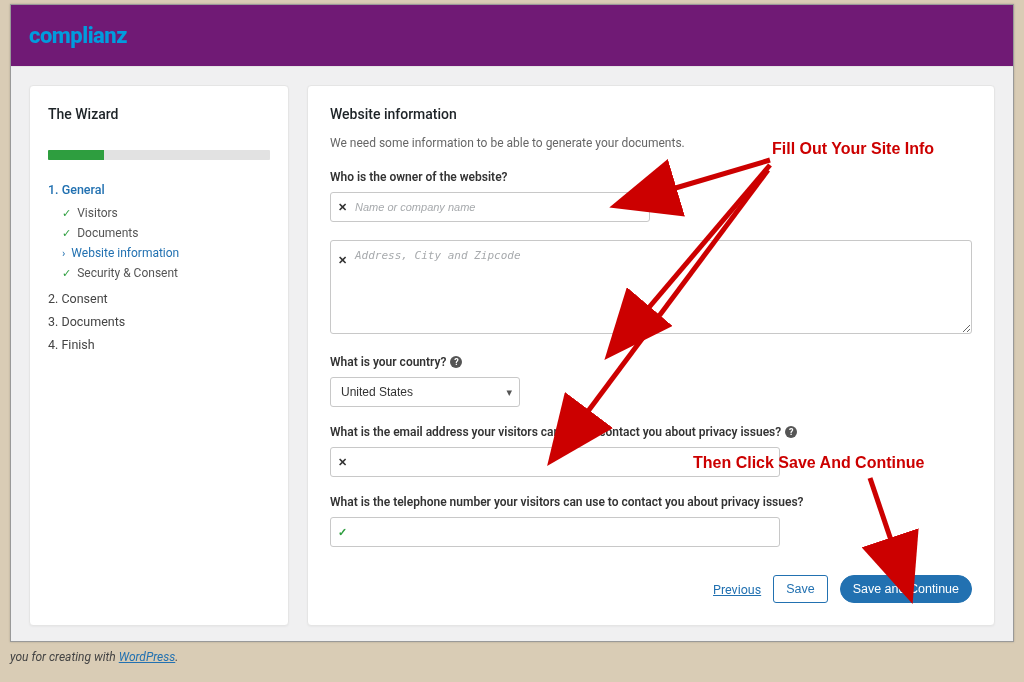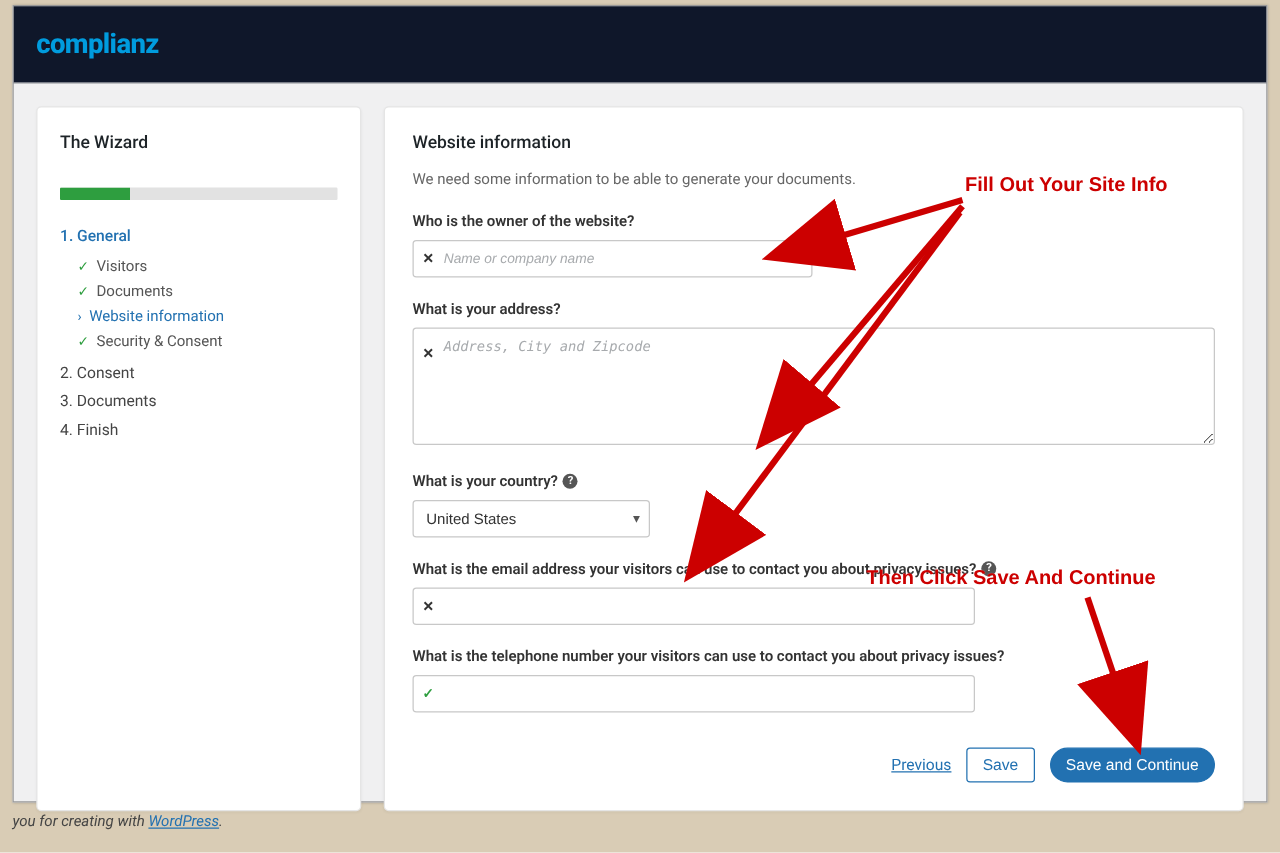--- a/index.html
+++ b/index.html
@@ -18,21 +18,21 @@
     left: 10px;
     right: 10px;
     bottom: 40px;
     background: #f0f0f1;
     border: 1px solid #999;
     box-shadow: 0 0 2px rgba(0,0,0,0.2);
   }
   
   .header {
     height: 62px;
-    background: #0f172a;
+    background: #701a75;
     border-bottom: 1px solid #e5e5e5;
     display: flex;
     align-items: center;
     padding-left: 18px;
   }
   .logo {
     font-size: 22px;
     font-weight: 800;
     color: #009cde;
     letter-spacing: -0.5px;
@@ -303,21 +303,20 @@
 
       <div class="field">
         <div class="field-label">Who is the owner of the website?</div>
         <div class="input-wrap">
           <input class="txt" placeholder="Name or company name" style="">
           <span class="status-icon error">✕</span>
         </div>
       </div>
 
       <div class="field">
-        <div class="field-label">What is your address?</div>
         <div class="input-wrap">
           <textarea class="txt" placeholder="Address, City and Zipcode" style=""></textarea>
           <span class="status-icon error">✕</span>
         </div>
       </div>
 
       <div class="field">
         <div class="field-label">
           <span>What is your country?</span>
           <span class="help-icon">?</span>

